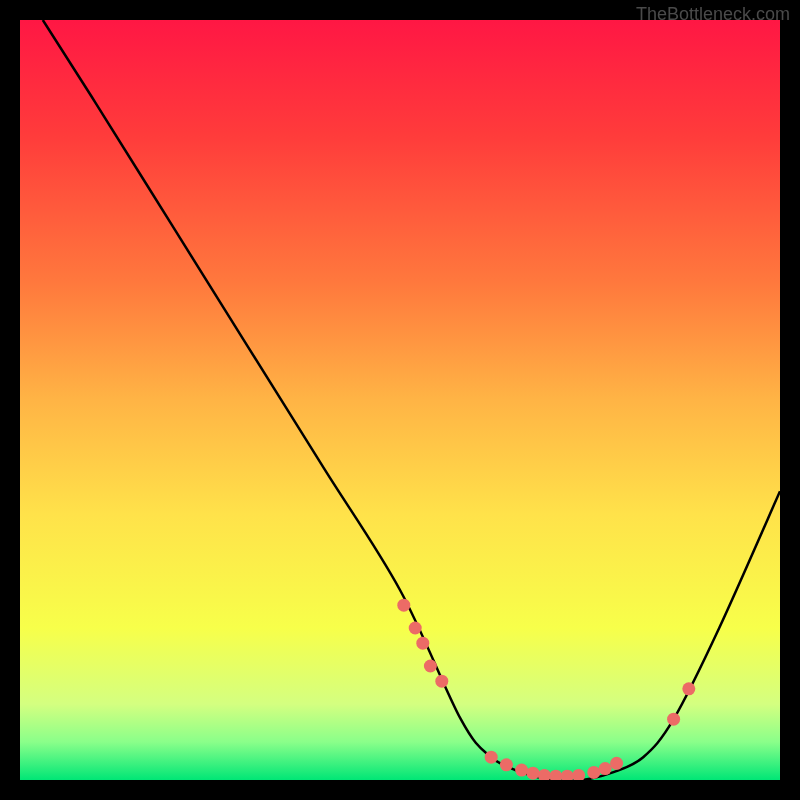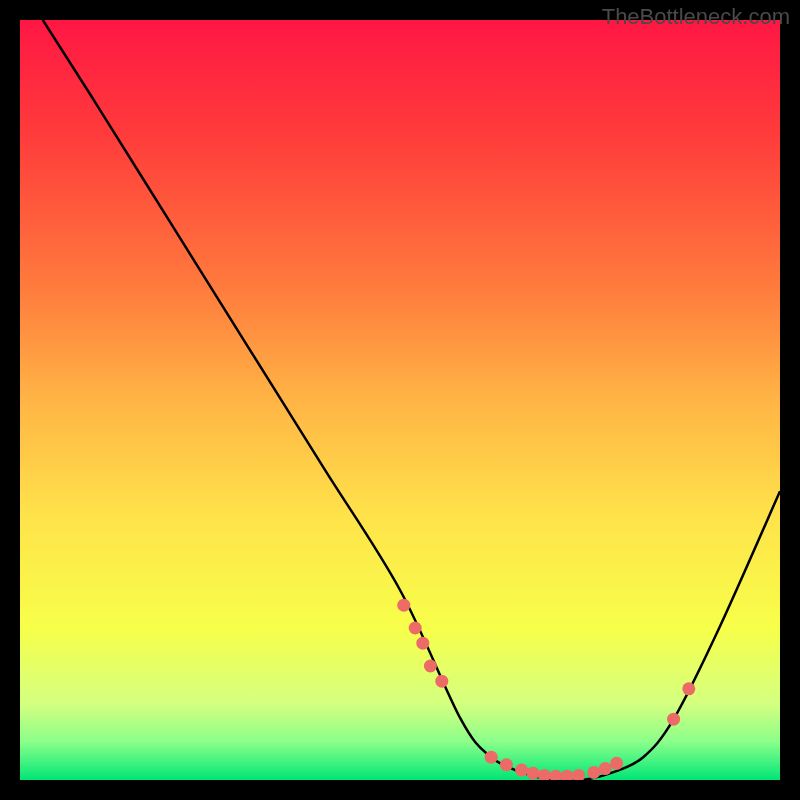--- a/index.html
+++ b/index.html
@@ -1,17 +1,17 @@
 <!DOCTYPE html>
 <html><head>
 <meta charset="utf-8">
 <style>
   * { margin: 0; padding: 0; box-sizing: border-box; }
   body { width: 800px; height: 800px; background: #000; position: relative; font-family: Arial, sans-serif; }
-  .watermark { position: absolute; top: 4px; right: 10px; color: #4a4a4a; font-size: 22px; font-weight: 500; z-index: 10; }
+  .watermark { position: absolute; top: 4px; right: 10px; color: #4a4a4a; font-size: 18px; font-weight: 500; z-index: 10; }
   .chart-area { position: absolute; top: 20px; left: 20px; width: 760px; height: 760px; }
   svg { display: block; }
 </style>
 </head>
 <body>
 
 <div class="watermark">TheBottleneck.com</div>
 
 <div class="chart-area">
   <svg id="chart-svg" width="760" height="760" viewBox="0 0 760 760">

